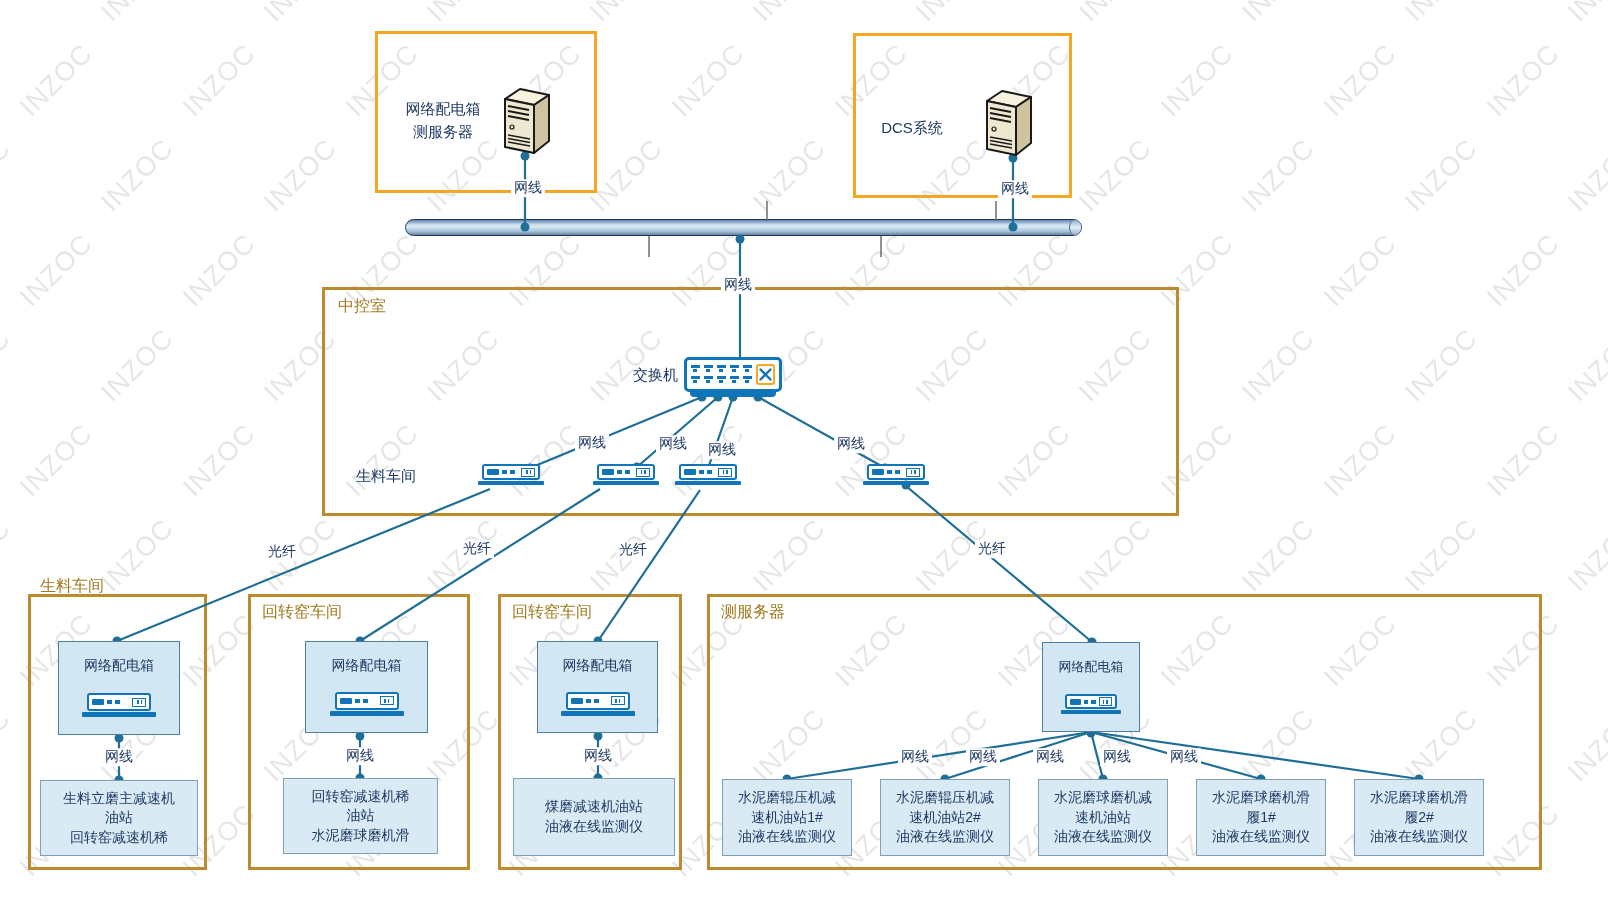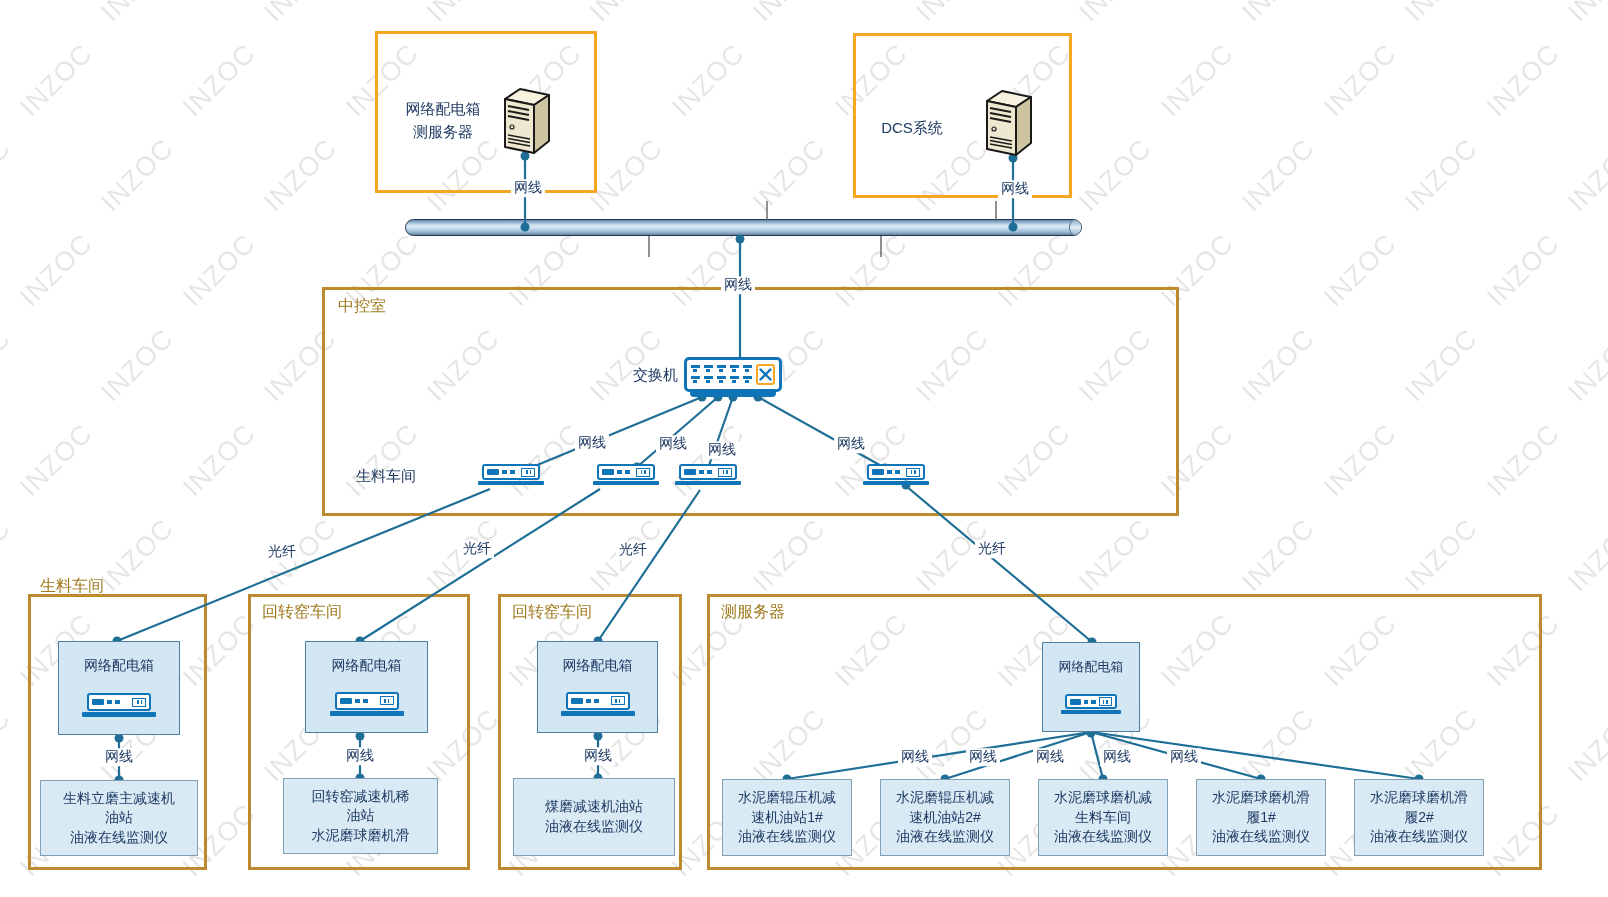--- a/index.html
+++ b/index.html
@@ -351,21 +351,21 @@
           <i class="sq"></i>
           <i class="sq"></i>
           <i class="tport"></i>
         </div>
         <div class="tr-base"></div>
     </div>
   </div>
   <div class="lbl" style="left:119px;top:757px">网线</div>
   <div class="bluebox" style="left:40px;top:780px;width:158px;height:76px">生料立磨主减速机
 油站
-油液在线监测仪</div>
+回转窑减速机稀</div>
 
   <div class="gbox" style="left:248px;top:594px;width:222px;height:276px"></div>
   <div class="wtitle" style="left:262px;top:602px">回转窑车间</div>
   <div class="dist" style="left:305px;top:641px;width:123px;height:92px">
     <span>网络配电箱</span>
     <div class="tr dev" style="position:static">
       <div class="tr-body">
           <i class="blk"></i>
           <i class="sq"></i>
           <i class="sq"></i>
@@ -417,21 +417,21 @@
   <div class="lbl" style="left:1117px;top:757px">网线</div>
   <div class="lbl" style="left:1184px;top:757px">网线</div>
 
   <div class="bluebox" style="left:722px;top:779px;width:130px;height:77px">水泥磨辊压机减
 速机油站1#
 油液在线监测仪</div>
   <div class="bluebox" style="left:880px;top:779px;width:130px;height:77px">水泥磨辊压机减
 速机油站2#
 油液在线监测仪</div>
   <div class="bluebox" style="left:1038px;top:779px;width:130px;height:77px">水泥磨球磨机减
-生料车间
+速机油站
 油液在线监测仪</div>
   <div class="bluebox" style="left:1196px;top:779px;width:130px;height:77px">水泥磨球磨机滑
 履1#
 油液在线监测仪</div>
   <div class="bluebox" style="left:1354px;top:779px;width:130px;height:77px">水泥磨球磨机滑
 履2#
 油液在线监测仪</div>
 </div>
 
 </body></html>

